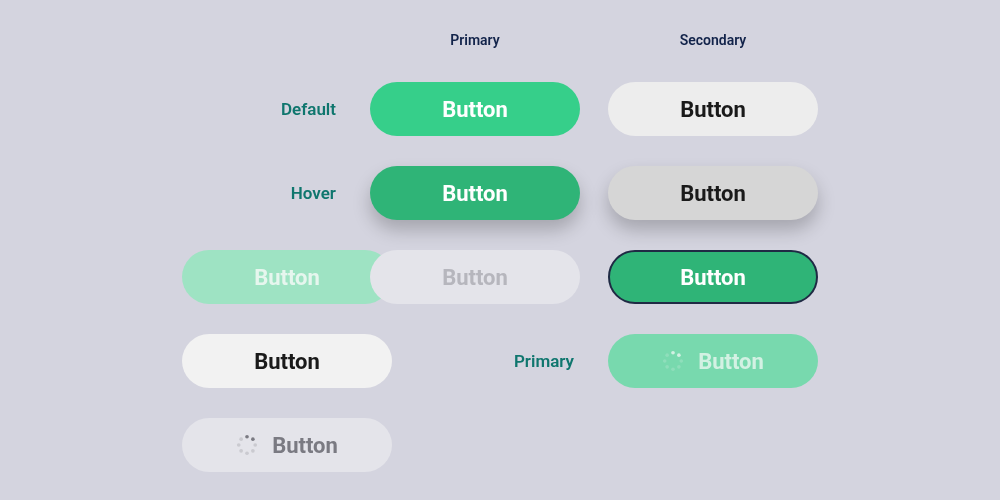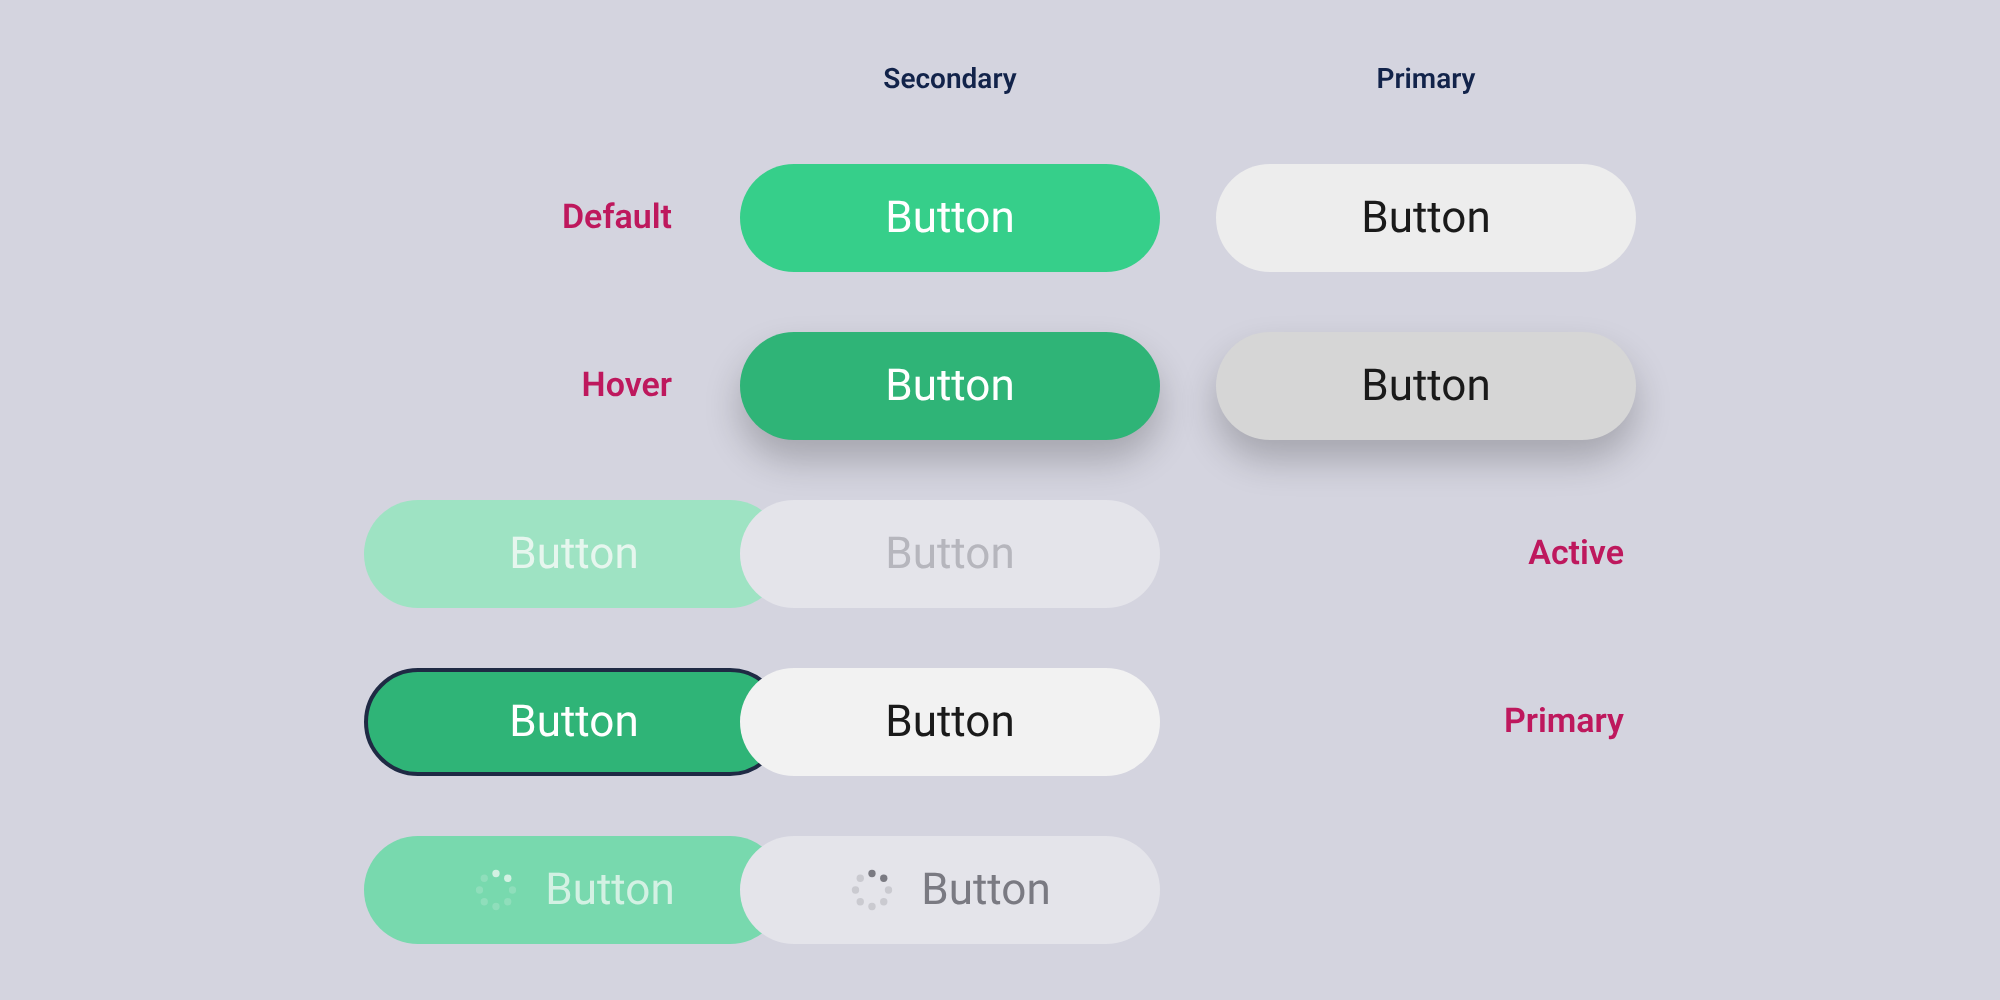--- a/index.html
+++ b/index.html
@@ -21,31 +21,31 @@
     }
     .col-header {
       font-size: 14px;
       font-weight: 600;
       color: #12234a;
       text-align: center;
     }
     .row-label {
       font-size: 17px;
       font-weight: 600;
-      color: #be185d;
+      color: #0f766e;
       text-align: right;
       padding-right: 6px;
     }
     .btn {
       width: 210px;
       height: 54px;
       border-radius: 27px;
       border: none;
       font-size: 22px;
-      font-weight: 400;
+      font-weight: 700;
       cursor: pointer;
       display: inline-flex;
       align-items: center;
       justify-content: center;
       gap: 14px;
       font-family: inherit;
     }
     
     .primary-default { background: #36cf8a; color: #fff; }
     .primary-hover   { background: #2fb477; color: #fff; box-shadow: 0 10px 18px rgba(0,0,0,0.22); }
@@ -62,22 +62,22 @@
     .spinner { width: 22px; height: 22px; display: block; }
     .spinner circle { opacity: 0.25; }
     .spinner circle.lead { opacity: 1; }
   </style>
 </head>
 <body>
 
 <div class="grid">
 
   <div></div>
+  <div class="col-header">Primary</div>
   <div class="col-header">Secondary</div>
-  <div class="col-header">Primary</div>
 
   <div class="row-label">Default</div>
   <button class="btn primary-default">
     <span>Button</span>
   </button>
   <button class="btn secondary-default">
     <span>Button</span>
   </button>
 
   <div class="row-label">Hover</div>
@@ -88,21 +88,20 @@
     <span>Button</span>
   </button>
 
   <button class="btn primary-disabled" disabled="">
     <span>Button</span>
   </button>
   <button class="btn secondary-disabled" disabled="">
     <span>Button</span>
   </button>
 
-  <div class="row-label">Active</div>
   <button class="btn primary-active">
     <span>Button</span>
   </button>
   <button class="btn secondary-active">
     <span>Button</span>
   </button>
 
   <div class="row-label">Primary</div>
   <button class="btn primary-loading">
     <svg class="spinner" viewBox="0 0 24 24">

